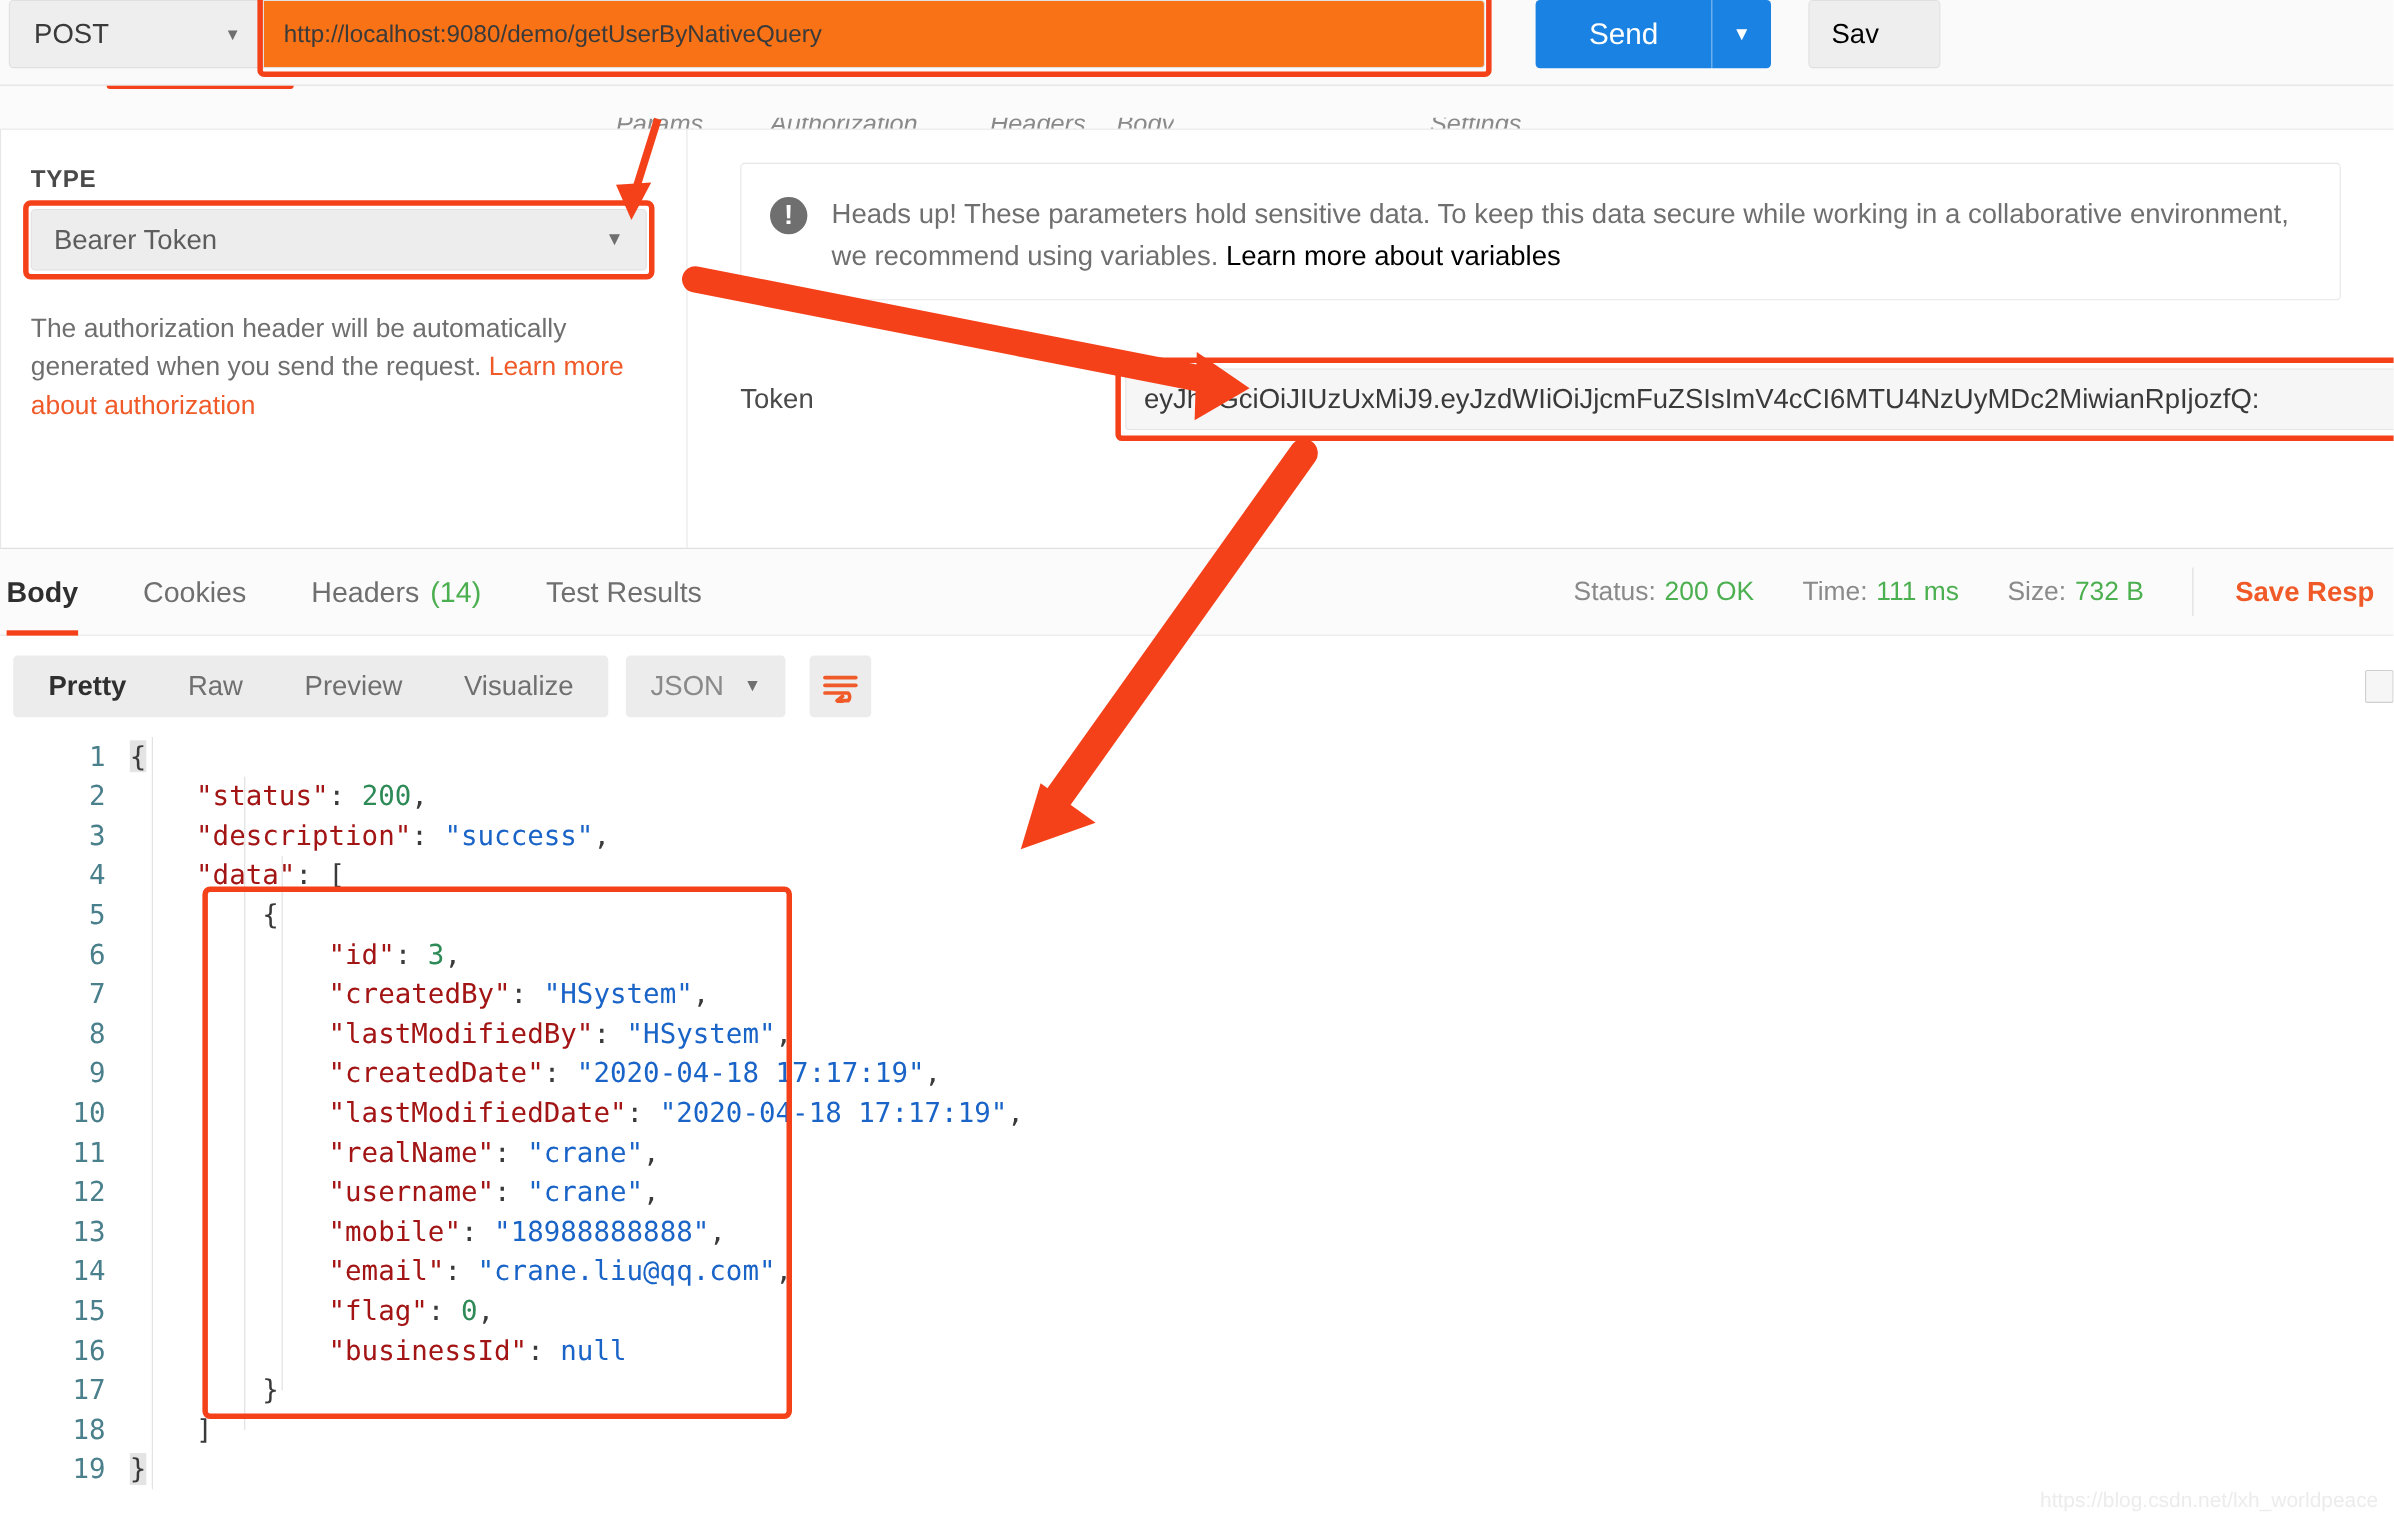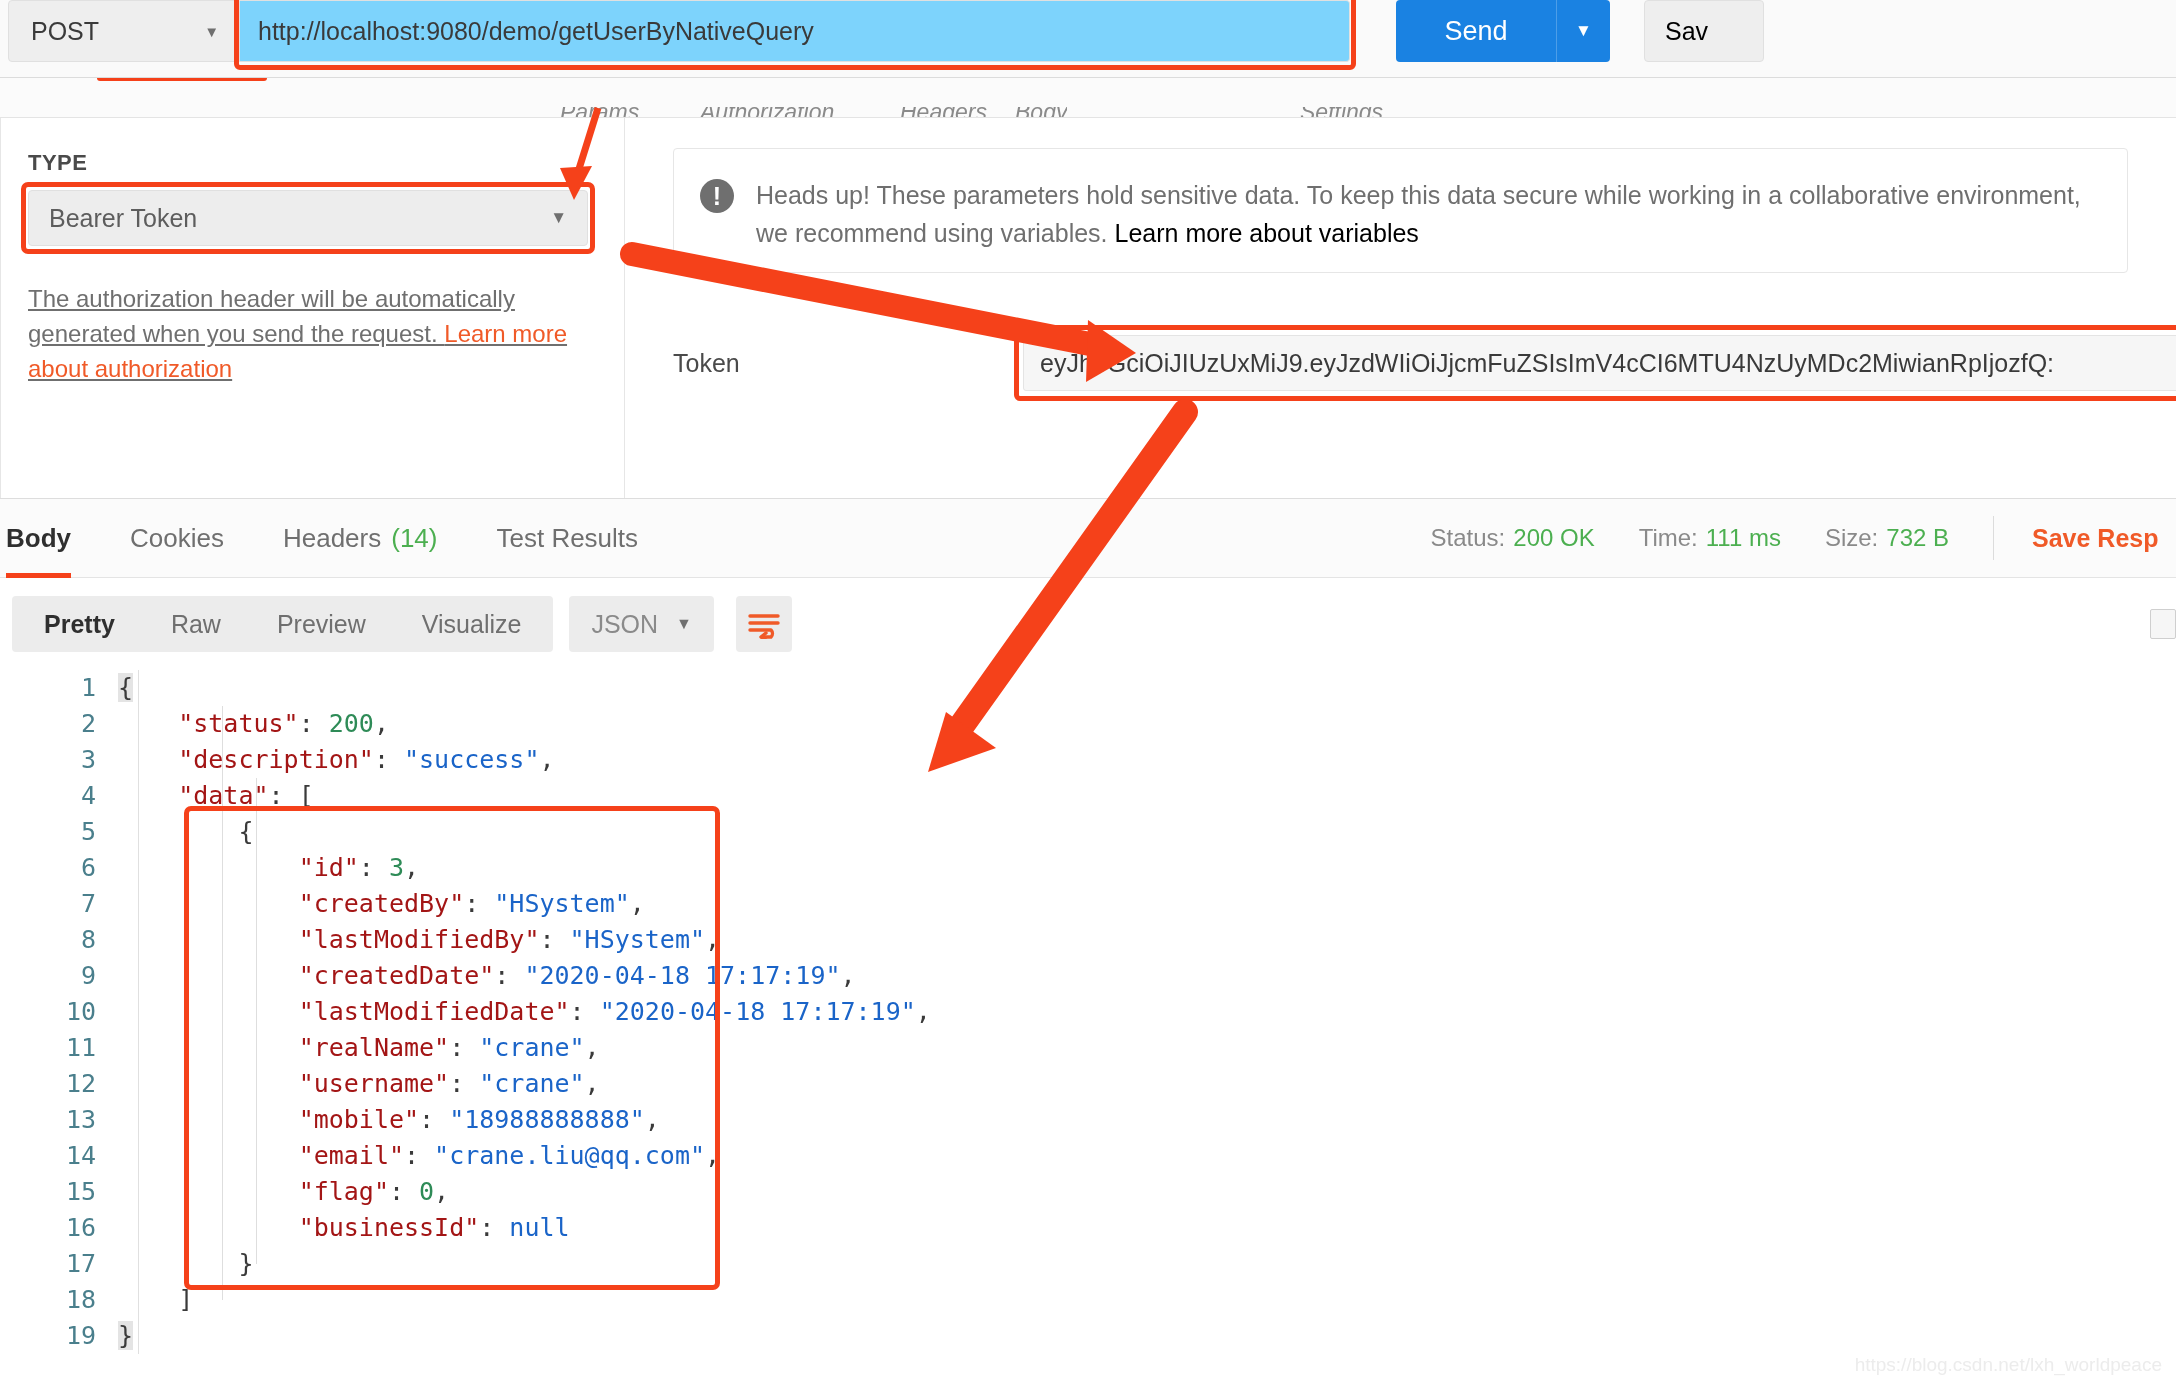--- a/index.html
+++ b/index.html
@@ -28,25 +28,25 @@
     border-radius:4px 0 0 4px;
     display:flex; align-items:center; justify-content:space-between;
     padding:0 20px 0 22px;
     font-size:25px; color:#3a3a3a; font-weight:500;
   }
   #method-select .caret { font-size:15px; color:#6f6f6f; }
 
   #url-wrap { position:relative; width:1110px; height:62px; }
   #url-input {
     width:100%; height:100%;
-    background:#7dd3fc;
+    background:#f97316;
     border:1px solid #e0e0e0;
     border-left:none;
     border-radius:0 4px 4px 0;
-    font-size:25px; color:#3a3a3a;
+    font-size:22px; color:#3a3a3a;
     padding:0 18px;
     font-family:"Liberation Sans", sans-serif;
     outline:none;
   }
   #url-highlight {
     position:absolute; left:-6px; top:-8px; width:1122px; height:78px;
     border:5px solid #f5411a; border-radius:6px; pointer-events:none;
   }
 
   #send-btn {
@@ -114,21 +114,21 @@
     padding:0 20px;
     font-size:25px; color:#5d5d5d;
   }
   #type-select .caret { font-size:17px; color:#6f6f6f; }
   #type-highlight {
     position:absolute; left:-7px; top:-8px; width:574px; height:72px;
     border:5px solid #f5411a; border-radius:7px; pointer-events:none;
   }
   #auth-help {
     margin-top:36px; width:560px;
-    font-size:24px; line-height:1.45; color:#6f6f6f;text-decoration:underline;
+    font-size:24px; line-height:1.45; color:#6f6f6f;
   }
   #auth-help a { color:#f05a28; text-decoration:none; }
 
   #auth-right { flex:1; padding:24px 0 0 48px; position:relative; }
   #notice-box {
     margin-top:6px;
     width:1455px; min-height:98px;
     border:1px solid #e6e6e6; border-radius:4px;
     background:#ffffff;
     display:flex; align-items:flex-start;

